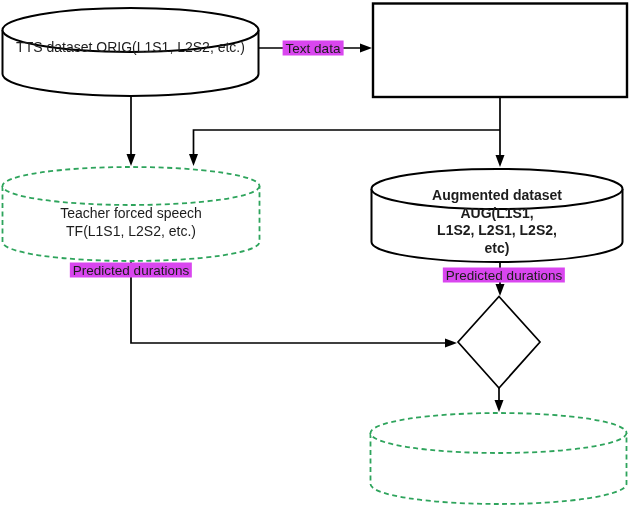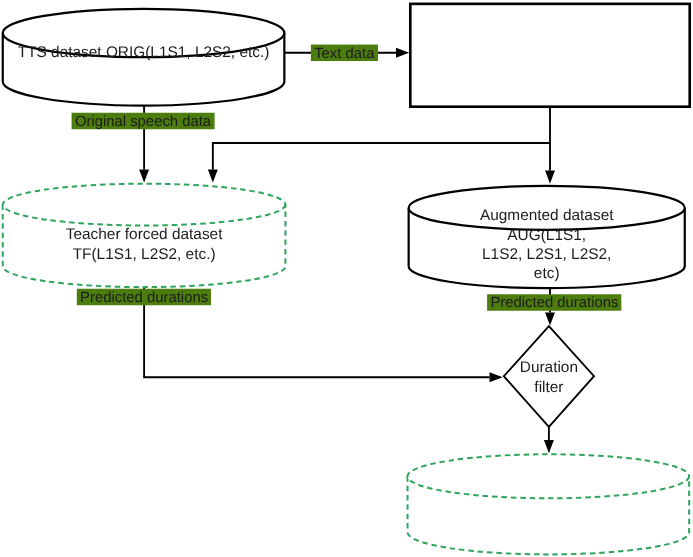--- a/index.html
+++ b/index.html
@@ -3,21 +3,21 @@
 <meta charset="utf-8">
 <style>
   html,body { margin:0; padding:0; background:#ffffff; }
   .canvas {
     position:relative; width:630px; height:506px; background:#ffffff;
     font-family:"Liberation Sans", sans-serif; overflow:hidden;
   }
   .canvas svg { position:absolute; left:0; top:0; }
   .edge-lbl {
     position:absolute; transform:translate(-50%,-50%);
-    font-size:13.5px; color:#1c1c1c; background:#4d7c0f;
+    font-size:13.5px; color:#1c1c1c; background:#d946ef;
     padding:0 3px; white-space:nowrap; line-height:15px;
   }
   .node-lbl {
     position:absolute; transform:translate(-50%,-50%);
     font-size:14px; color:#1c1c1c; text-align:center;
     white-space:pre-line; line-height:17.5px;
   }
 </style>
 </head>
 <body>
@@ -65,25 +65,22 @@
 
     <polygon points="499,296.5 540,342 499,388 458,342" fill="#ffffff" stroke="#000000" stroke-width="1.7"></polygon>
 
     <g fill="#ffffff" stroke="#2ea45c" stroke-width="1.8" stroke-dasharray="5 3.5">
       <path d="M370.5,433 L370.5,484 A128,20 0 0 0 626.5,484 L626.5,433"></path>
       <ellipse cx="498.5" cy="433" rx="128" ry="20"></ellipse>
     </g>
   </svg>
 
   <div class="node-lbl" style="left:130.5px; top:48px;">TTS dataset ORIG(L1S1, L2S2, etc.)</div>
-  <div class="node-lbl" style="left:131px; top:222px;">Teacher forced dataset
+  <div class="node-lbl" style="left:131px; top:222px;">Teacher forced speech
 TF(L1S1, L2S2, etc.)</div>
-  <div class="node-lbl" style="left:497px; top:222px;">Augmented dataset AUG(L1S1,
+  <div class="node-lbl" style="left:497px; top:222px;font-weight:bold;">Augmented dataset AUG(L1S1,
 L1S2, L2S1, L2S2, etc)</div>
-  <div class="node-lbl" style="left:499px; top:343px;">Duration
-filter</div>
 
   <div class="edge-lbl" style="left:313px; top:47.5px;">Text data</div>
-  <div class="edge-lbl" style="left:130px; top:110px;">Original speech data</div>
   <div class="edge-lbl" style="left:131px; top:270px;">Predicted durations</div>
   <div class="edge-lbl" style="left:504px; top:275px;">Predicted durations</div>
 
 </div>
 
 </body></html>

